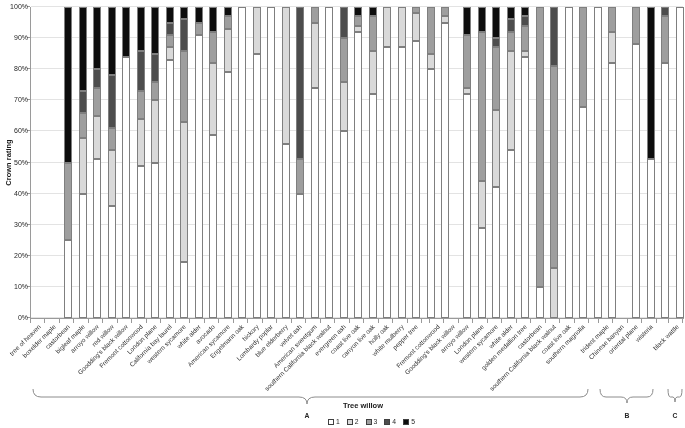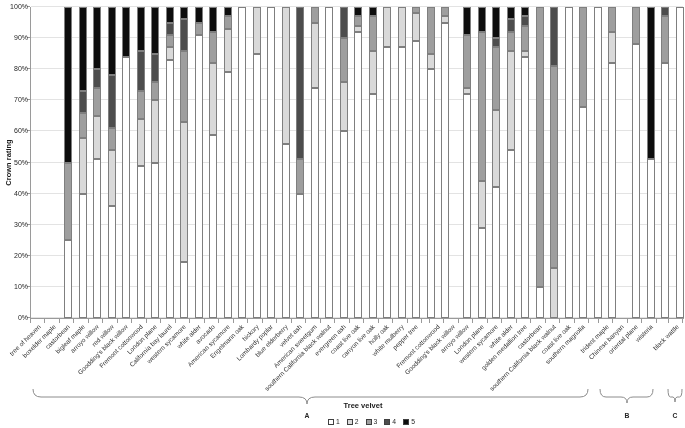--- a/index.html
+++ b/index.html
@@ -298,21 +298,21 @@
 
   <svg id="brackets" viewBox="0 0 685 30" xmlns="http://www.w3.org/2000/svg">
     <path d="M33,6 Q33,14 41,14 L299,14 Q307,14 307,21 Q307,14 315,14 L580,14 Q588,14 588,6" fill="none" stroke="#8c8c8c" stroke-width="1"></path>
     <path d="M600,6 Q600,14 606,14 L621,14 Q627,14 627,20 Q627,14 633,14 L647,14 Q653,14 653,6" fill="none" stroke="#8c8c8c" stroke-width="1"></path>
     <path d="M668,6 Q668,14 670.5,14 L673,14 Q675,14 675,19 Q675,14 677,14 L679.5,14 Q682,14 682,6" fill="none" stroke="#8c8c8c" stroke-width="1"></path>
   </svg>
   <div class="bracket-label" style="left:307px">A</div>
   <div class="bracket-label" style="left:627px">B</div>
   <div class="bracket-label" style="left:675px">C</div>
 
-  <div id="xlabel">Tree velvet</div>
+  <div id="xlabel">Tree willow</div>
 
   <div id="legend">
       <div class="legend-item">
         <span class="legend-swatch" style="background: rgb(255, 255, 255);"></span>
         <span class="legend-label">1</span>
       </div>
       <div class="legend-item">
         <span class="legend-swatch" style="background: rgb(217, 217, 217);"></span>
         <span class="legend-label">2</span>
       </div>

